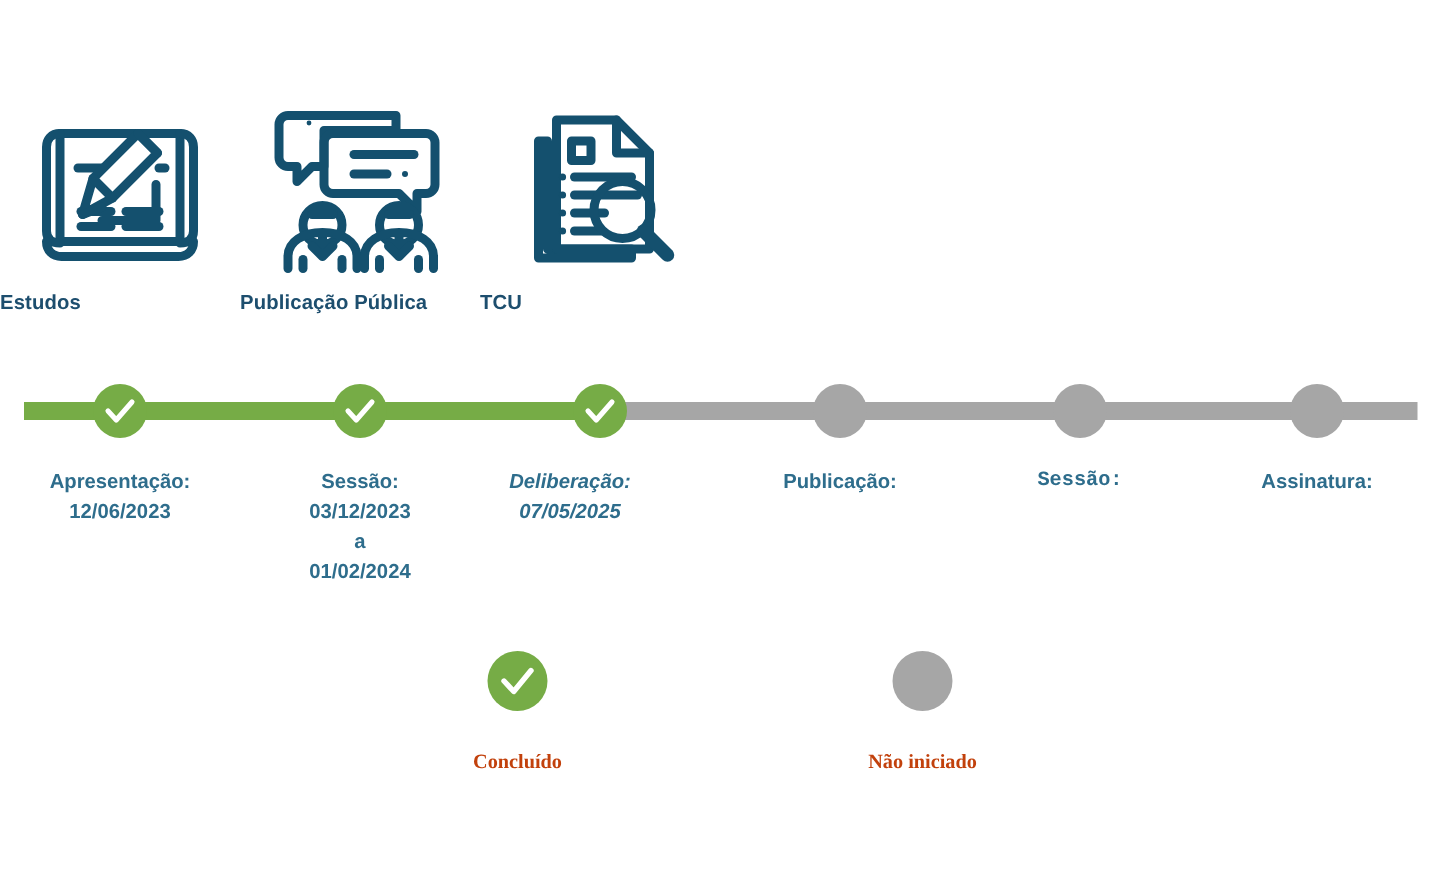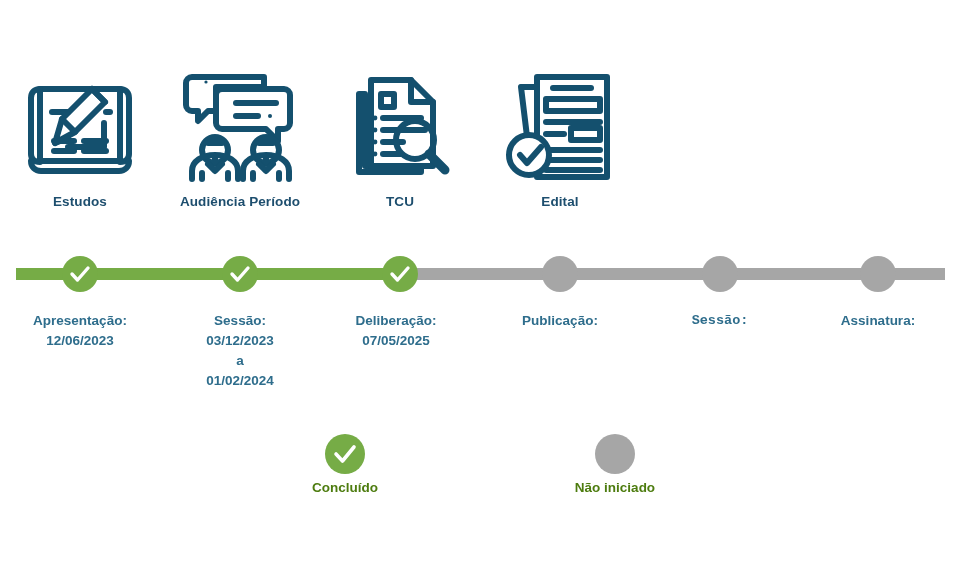--- a/index.html
+++ b/index.html
@@ -17,21 +17,21 @@
     height: 586px;
     background: #ffffff;
     overflow: hidden;
   }
 
   
   .stage {
     position: absolute;
     top: 68px;
     width: 160px;
-    text-align: center;
+    text-align: left;
   }
   .stage-icon {
     height: 118px;
     display: flex;
     align-items: center;
     justify-content: center;
   }
   .stage-icon svg { display: block; }
   .stage-label {
     margin-top: 8px;
@@ -110,25 +110,26 @@
     margin: 0 auto;
     display: flex;
     align-items: center;
     justify-content: center;
   }
   .legend-dot.done    { background: #76ac46; }
   .legend-dot.ongoing { background: #76ac46; }
   .legend-dot.notstarted { background: #a6a6a6; }
   .legend-dot svg { display: block; }
   .legend-label {
-    margin-top: 6px;
+    margin-top: 26px;
     font-size: 13.5px;
     font-weight: bold;
-    color: #4d7c0f;
+    color: #c2410c;
     white-space: nowrap;
+    font-family: Liberation Serif, serif;
   }
 </style>
 </head>
 <body>
 
 <div id="canvas">
 
   <div class="stage" style="left:0px;">
     <div class="stage-icon">
       <svg width="116" height="104" viewBox="0 0 116 104">
@@ -178,21 +179,21 @@
           <circle cx="84" cy="79" r="13"></circle>
           <path d="M77 72 h14"></path>
           <path d="M84 86 v7"></path>
           <path d="M61 108 v-8 c0 -10 10 -16 23 -16 c13 0 23 6 23 16 v8"></path>
           <path d="M77 93 l7 7 l7 -7"></path>
           <path d="M71 108 v-6"></path>
           <path d="M97 108 v-6"></path>
         </g>
       </svg>
     </div>
-    <div class="stage-label">Audiência Período</div>
+    <div class="stage-label">Publicação Pública</div>
   </div>
 
   <div class="stage" style="left:320px;">
     <div class="stage-icon">
       <svg width="110" height="110" viewBox="0 0 110 110">
         <g fill="none" stroke="#14506E" stroke-width="6" stroke-linecap="round" stroke-linejoin="round">
           <path d="M14 22 h6 v72 h56 v6 h-62 z"></path>
           <path d="M26 8 h40 l22 22 v64 h-62 z"></path>
           <path d="M66 8 v22 h22"></path>
           <rect x="36" y="22" width="13" height="13"></rect>
@@ -205,41 +206,20 @@
           <circle cx="30" cy="70" r="2.4" fill="#14506E" stroke="none"></circle>
           <circle cx="30" cy="82" r="2.4" fill="#14506E" stroke="none"></circle>
           <circle cx="70" cy="68" r="19"></circle>
           <path d="M84 82 l16 16" stroke-width="9"></path>
         </g>
       </svg>
     </div>
     <div class="stage-label">TCU</div>
   </div>
 
-  <div class="stage" style="left:480px;">
-    <div class="stage-icon">
-      <svg width="110" height="112" viewBox="0 0 110 112">
-        <g fill="none" stroke="#14506E" stroke-width="6" stroke-linecap="round" stroke-linejoin="round">
-          <path d="M16 16 h16 v66 h-8 z"></path>
-          <path d="M32 6 h70 v100 h-70 z" fill="#ffffff"></path>
-          <path d="M48 17 h38"></path>
-          <rect x="41" y="28" width="54" height="12"></rect>
-          <path d="M41 51 h54"></path>
-          <path d="M41 63 h18"></path>
-          <rect x="66" y="57" width="29" height="12"></rect>
-          <path d="M41 79 h54"></path>
-          <path d="M41 89 h54"></path>
-          <path d="M41 99 h54"></path>
-          <circle cx="24" cy="84" r="20" fill="#ffffff"></circle>
-          <path d="M15 84 l7 8 l14 -16" stroke-width="6"></path>
-        </g>
-      </svg>
-    </div>
-    <div class="stage-label">Edital</div>
-  </div>
 
 
 
   <div class="timeline-track"></div>
   <div class="timeline-progress"></div>
 
   <div class="node done" style="left:80px;">
     <svg width="22" height="22" viewBox="0 0 22 22">
       <path d="M3 11 l5.5 6 L19 5" fill="none" stroke="#ffffff" stroke-width="3.4" stroke-linecap="round" stroke-linejoin="round"></path>
     </svg>
@@ -261,21 +241,21 @@
   <div class="date-block" style="left:80px;">
     <span class="d-line">Apresentação:</span>
     <span class="d-line">12/06/2023</span>
   </div>
   <div class="date-block" style="left:240px;">
     <span class="d-line">Sessão:</span>
     <span class="d-line">03/12/2023</span>
     <span class="d-line">a</span>
     <span class="d-line">01/02/2024</span>
   </div>
-  <div class="date-block" style="left:396px;">
+  <div class="date-block" style="left:380px;font-style:italic;">
     <span class="d-line">Deliberação:</span>
     <span class="d-line">07/05/2025</span>
   </div>
   <div class="date-block" style="left:560px;">
     <span class="d-line">Publicação:</span>
   </div>
   <div class="date-block" style="left:720px;font-family:Liberation Mono, monospace;">
     <span class="d-line">Sessão:</span>
   </div>
   <div class="date-block" style="left:878px;">

